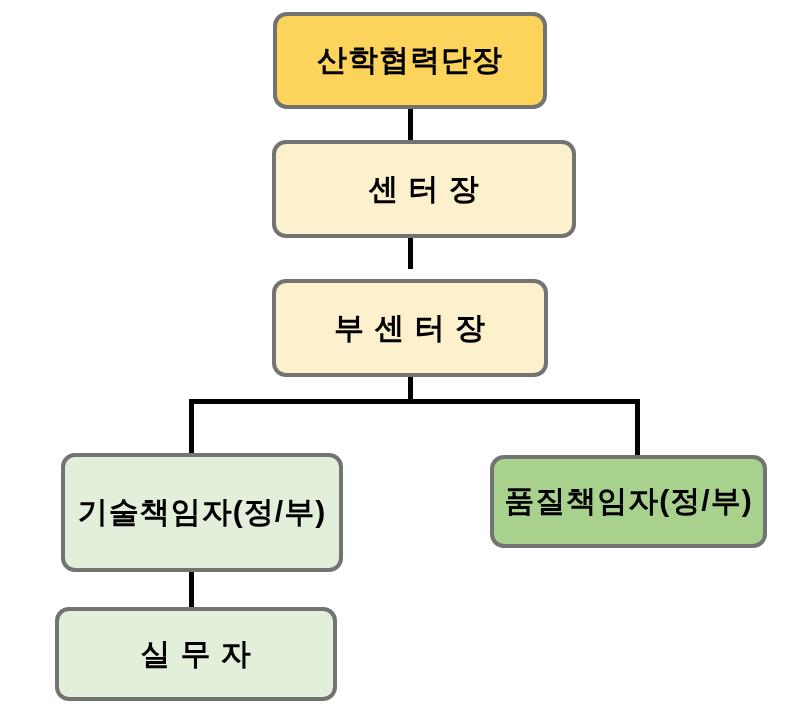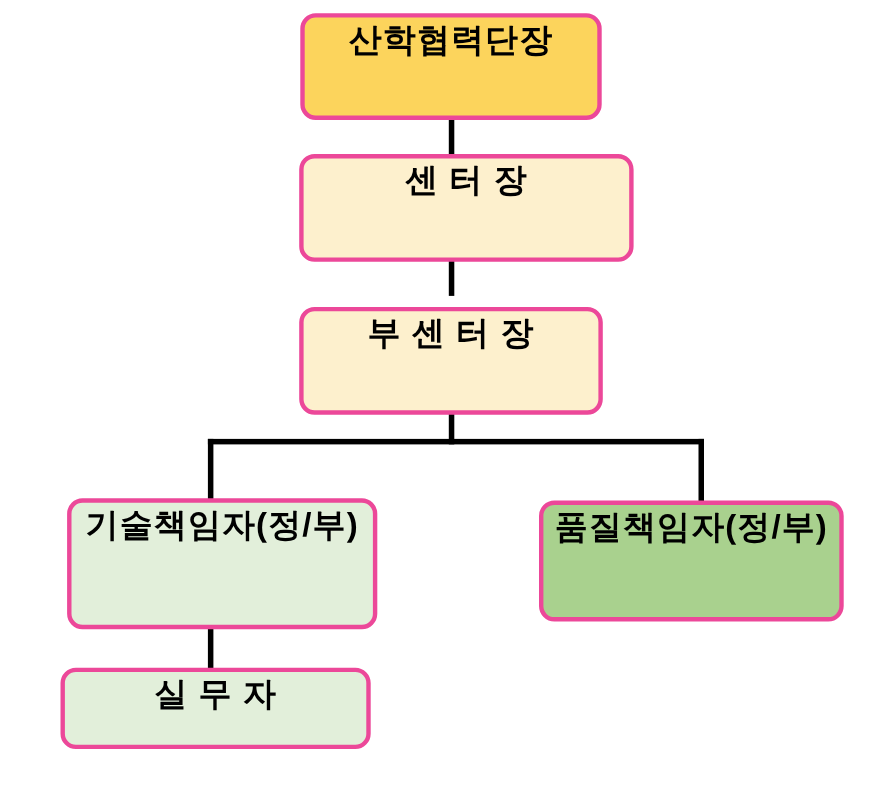--- a/index.html
+++ b/index.html
@@ -11,24 +11,24 @@
     position: relative;
     width: 811px;
     height: 721px;
     background: #ffffff;
     font-family: "Liberation Sans", sans-serif;
     overflow: hidden;
   }
   .node {
     position: absolute;
     box-sizing: border-box;
-    border: 4px solid #ec4899;
+    border: 4px solid #737373;
     border-radius: 14px;
     display: flex;
-    align-items: flex-start;
+    align-items: center;
     justify-content: center;
     z-index: 2;
   }
   .node .label {
     font-size: 30px;
     font-weight: bold;
     color: #000000;
     letter-spacing: 1px;
     white-space: nowrap;
     text-align: center;
@@ -36,22 +36,22 @@
   .line {
     position: absolute;
     background: #000000;
     z-index: 1;
   }
   
   .n-head        { left: 273px; top: 12px;  width: 274px; height: 97px; }
   .n-center      { left: 272px; top: 140px; width: 304px; height: 98px; }
   .n-vice-center { left: 272px; top: 265px; width: 276px; height: 98px; }
   .n-tech        { left: 50px;  top: 453px; width: 282px; height: 119px; margin-left: 11px; }
-  .n-quality     { left: 490px; top: 455px; width: 277px; height: 110px; }
-  .n-staff       { left: 55px;  top: 607px; width: 282px; height: 74px; }
+  .n-quality     { left: 490px; top: 455px; width: 277px; height: 93px; }
+  .n-staff       { left: 55px;  top: 607px; width: 282px; height: 94px; }
   
   .l-v1 { left: 408px; top: 106px; width: 5px; height: 38px; }
   .l-v2 { left: 408px; top: 234px; width: 5px; height: 35px; }
   .l-v3 { left: 408px; top: 359px; width: 5px; height: 45px; }
   .l-h  { left: 189px; top: 399px; width: 451px; height: 5px; }
   .l-vl { left: 189px; top: 399px; width: 5px; height: 58px; }
   .l-vr { left: 635px; top: 399px; width: 5px; height: 60px; }
   .l-vb { left: 189px; top: 546px; width: 5px; height: 65px; }
 </style>
 </head>

